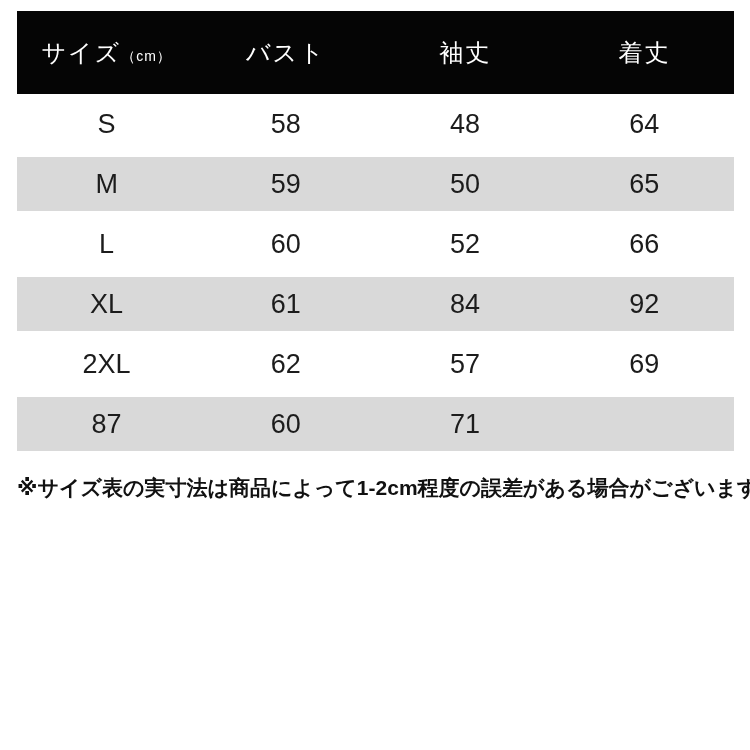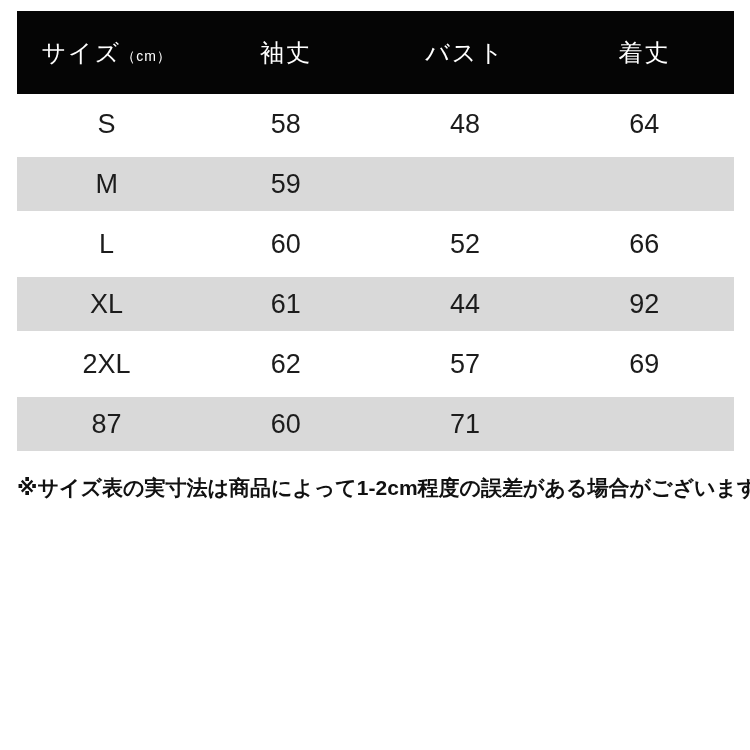--- a/index.html
+++ b/index.html
@@ -75,48 +75,50 @@
 <body>
 
 <div class="page">
 
   <div class="size-table">
 
     <div class="thead">
       <div class="th">
         <span>サイズ</span><span class="unit">（cm）</span>
       </div>
+      <div class="th">バスト</div>
       <div class="th">袖丈</div>
-      <div class="th">バスト</div>
       <div class="th">着丈</div>
     </div>
 
     <div class="trow">
       <div class="td">S</div>
       <div class="td">58</div>
       <div class="td">48</div>
       <div class="td">64</div>
     </div>
 
     <div class="trow alt">
       <div class="td">M</div>
       <div class="td">59</div>
+      <div class="td">50</div>
+      <div class="td">65</div>
     </div>
 
     <div class="trow">
       <div class="td">L</div>
       <div class="td">60</div>
       <div class="td">52</div>
       <div class="td">66</div>
     </div>
 
     <div class="trow alt">
       <div class="td">XL</div>
       <div class="td">61</div>
-      <div class="td">44</div>
+      <div class="td">84</div>
       <div class="td">92</div>
     </div>
 
     <div class="trow">
       <div class="td">2XL</div>
       <div class="td">62</div>
       <div class="td">57</div>
       <div class="td">69</div>
     </div>
 

